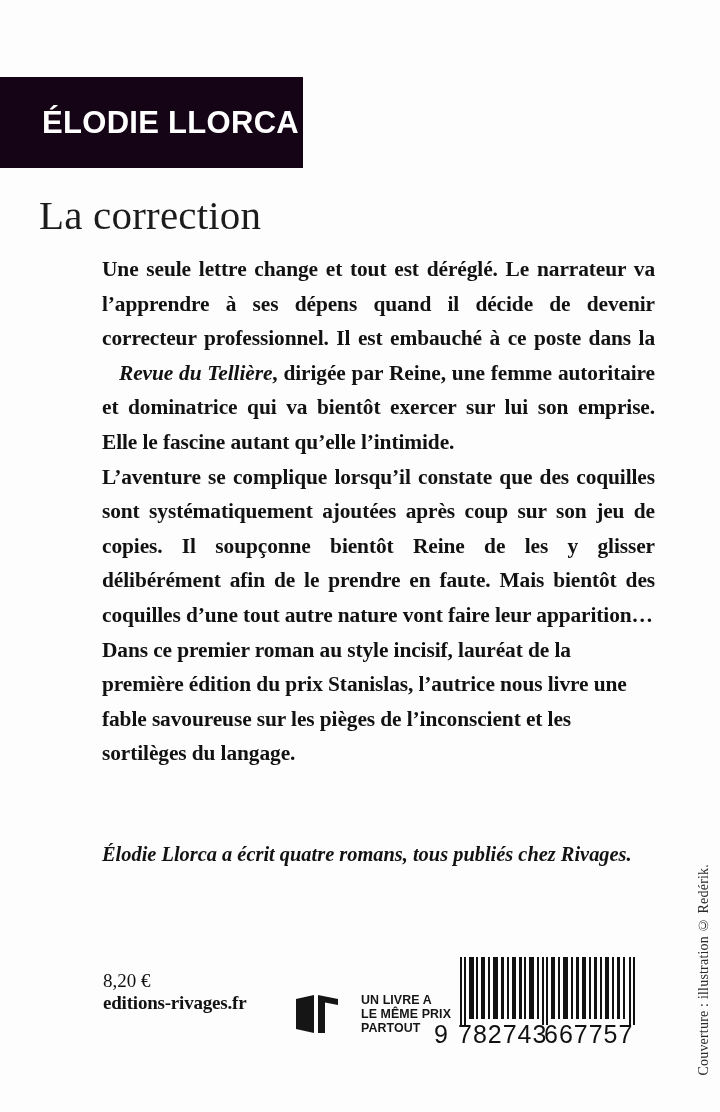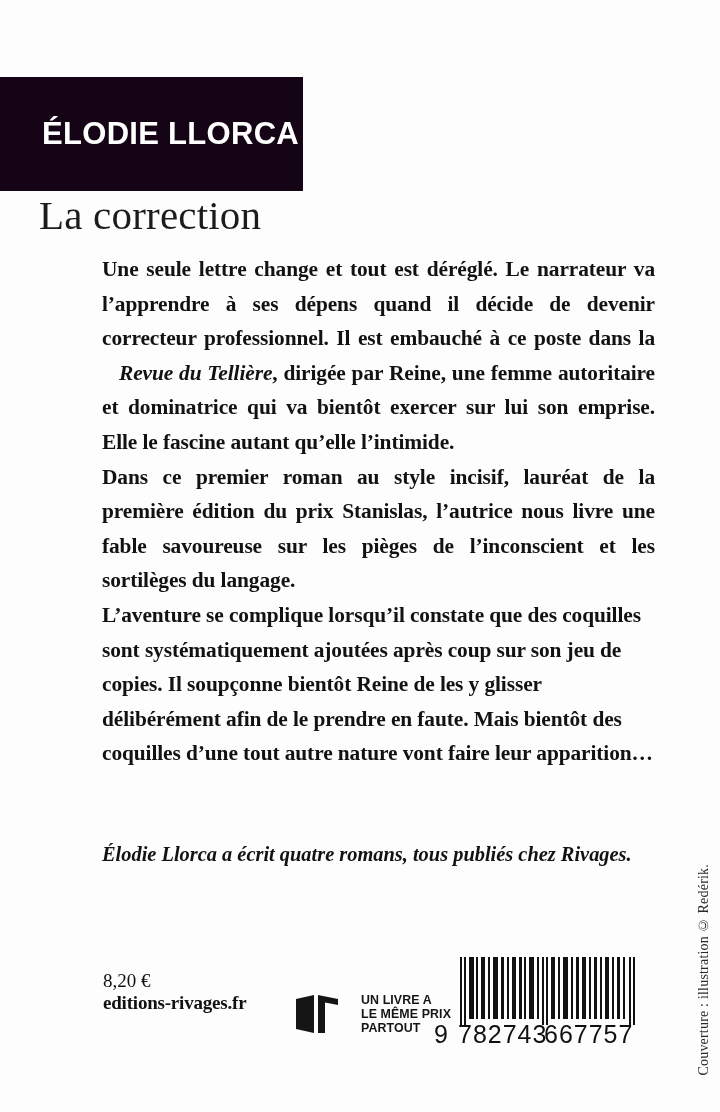--- a/index.html
+++ b/index.html
@@ -21,21 +21,21 @@
     inset: 0;
     background: #fdfdfd;
   }
 
   
   .author-band {
     position: absolute;
     left: 0;
     top: 77px;
     width: 303px;
-    height: 114px;
+    height: 91px;
     background: #150416;
     display: flex;
     align-items: center;
   }
   .author-name {
     font-family: "Liberation Sans", "DejaVu Sans", sans-serif;
     font-weight: 700;
     font-size: 31px;
     letter-spacing: 0.3px;
     color: #ffffff;
@@ -201,22 +201,22 @@
 <div class="cover">
 
   <div class="author-band">
     <span class="author-name">ÉLODIE LLORCA</span>
   </div>
 
   <div class="book-title">La correction</div>
 
   <div class="blurb">
     <p><span>Une seule lettre change et tout est déréglé. Le narrateur va l’apprendre à ses dépens quand il décide de devenir correcteur professionnel. Il est embauché à ce poste dans la </span><em>Revue du Tellière</em><span>, dirigée par Reine, une femme autoritaire et dominatrice qui va bientôt exercer sur lui son emprise. Elle le fascine autant qu’elle l’intimide.</span></p>
+    <p>L’aventure se complique lorsqu’il constate que des coquilles sont systématiquement ajoutées après coup sur son jeu de copies. Il soupçonne bientôt Reine de les y glisser délibérément afin de le prendre en faute. Mais bientôt des coquilles d’une tout autre nature vont faire leur apparition…</p>
     <p>Dans ce premier roman au style incisif, lauréat de la première édition du prix Stanislas, l’autrice nous livre une fable savoureuse sur les pièges de l’inconscient et les sortilèges du langage.</p>
-    <p>L’aventure se complique lorsqu’il constate que des coquilles sont systématiquement ajoutées après coup sur son jeu de copies. Il soupçonne bientôt Reine de les y glisser délibérément afin de le prendre en faute. Mais bientôt des coquilles d’une tout autre nature vont faire leur apparition…</p>
   </div>
 
   <div class="bio-note">Élodie Llorca a écrit quatre romans, tous publiés chez Rivages.</div>
 
   <div class="publisher-site">editions-rivages.fr</div>
   <div class="price">8,20 €</div>
 
   <div class="price-logo">
     <svg class="price-logo-mark" viewBox="0 0 46 42" aria-hidden="true">
       <path d="M2 6 L20 2 L20 40 L2 36 Z M7 11 L15 9 L15 33 L7 31 Z" fill="#151515"></path>

